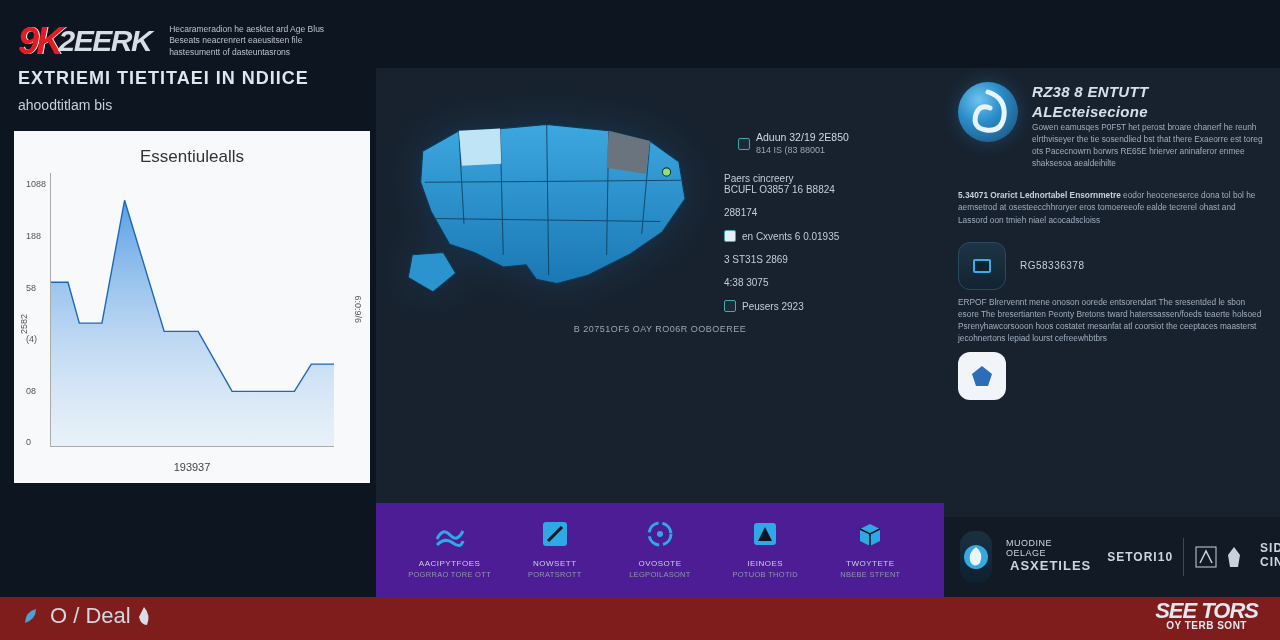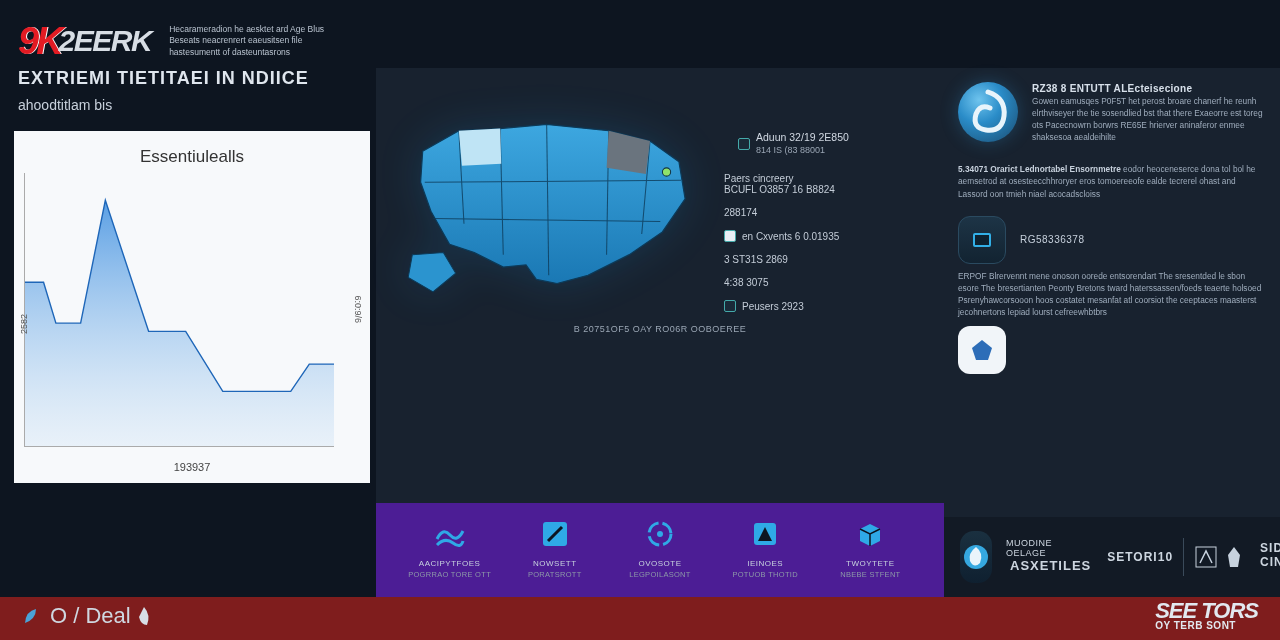--- a/index.html
+++ b/index.html
@@ -190,21 +190,21 @@
   
   .right-col { background:#18222f; padding: 14px 14px 0 14px; display:flex; flex-direction:column; }
   .rc-head { display:flex; gap:14px; margin-bottom:10px; }
   .swirl-icon {
     width:60px; height:60px; border-radius:50%;
     background: radial-gradient(circle at 35% 30%, #6fc4ee 0%, #2a8cc8 40%, #1a4a6e 100%);
     position:relative;
     flex-shrink:0;
     box-shadow: 0 0 18px rgba(54,170,240,0.25);
   }
-  .rc-title { font-size:10px; font-weight:700; color:#d7e0ea; letter-spacing:0.3px; line-height:1.3; }
+  .rc-title { font-size:15px; font-weight:700; color:#d7e0ea; letter-spacing:0.3px; line-height:1.3;font-style:italic; }
   .rc-body { font-size:8.3px; color:#9fadbd; line-height:1.45; }
   .rc-para { margin-bottom:10px; }
   .app-row { display:flex; align-items:center; gap:14px; margin:6px 0; }
   .app-icon { width:48px; height:48px; border-radius:12px; display:flex; align-items:center; justify-content:center; flex-shrink:0; }
   .app1 { background: linear-gradient(#1d3446,#122331); border:1px solid #2a4a60; }
   .app2 { background: #f1f5f9; }
   .app-label { font-size:10px; color:#c6d0dc; letter-spacing:0.5px; }
 
   .right-footer {
     margin-top:auto;
@@ -226,21 +226,21 @@
   
   .footer {
     display:flex; align-items:center; justify-content:space-between;
     padding: 4px 22px 10px 22px;
     background:#7f1d1d;
   }
   .footer-left { display:flex; align-items:center; gap:6px; color:#cfd7e0; font-size:22px; font-weight:500;}
   .leaf { width:22px; height:22px; display:inline-block; }
   .footer-right {
     font-size:22px; font-weight:900; font-style:italic; color:#e2e8ef;
-    letter-spacing:-1px; line-height:0.9; text-align:left;
+    letter-spacing:-1px; line-height:0.9; text-align:center;
   }
   .footer-right .sub { font-size:10px; font-weight:700; font-style:normal; letter-spacing:0.5px; display:block; }
 </style>
 </head>
 <body>
 
 <div class="header">
   <div class="logo-block">
     <span class="logo-2k">9K</span>
     <span class="logo-brand">2EERK</span>
@@ -254,20 +254,28 @@
 
 <div class="main">
 
   <div class="left-col">
     <div class="page-title">EXTRIEMI TIETITAEI IN NDIICE</div>
     <div class="subtitle">ahoodtitlam bis</div>
 
     <div class="chart-panel">
       <div class="chart-title">Essentiulealls</div>
       <div class="chart-body">
+        <div class="y-axis">
+          <span>1088</span>
+          <span>188</span>
+          <span>58</span>
+          <span>(4)</span>
+          <span>08</span>
+          <span>0</span>
+        </div>
         <div class="plot-area">
           <svg class="area" viewBox="0 0 100 100" preserveAspectRatio="none">
               <defs>
                 <linearGradient id="cg" x1="0" y1="0" x2="0" y2="1">
        <stop offset="0" stop-color="#3e8fe0" stop-opacity="0.85"></stop>
        <stop offset="1" stop-color="#bcd8f2" stop-opacity="0.25"></stop>
      </linearGradient>
               </defs>
      <path d="M 0,100 L 0,40 L 6,40 L 10,55 L 18,55 L 26,10 L 40,58 L 52,58 L 64,80 L 74,80 L 86,80 L 92,70 L 100,70 L 100,100 Z" fill="url(#cg)"></path>
      <path d="M 0,40 L 6,40 L 10,55 L 18,55 L 26,10 L 40,58 L 52,58 L 64,80 L 74,80 L 86,80 L 92,70 L 100,70" fill="none" stroke="#1e66b8" stroke-width="1.4" vector-effect="non-scaling-stroke"></path>

